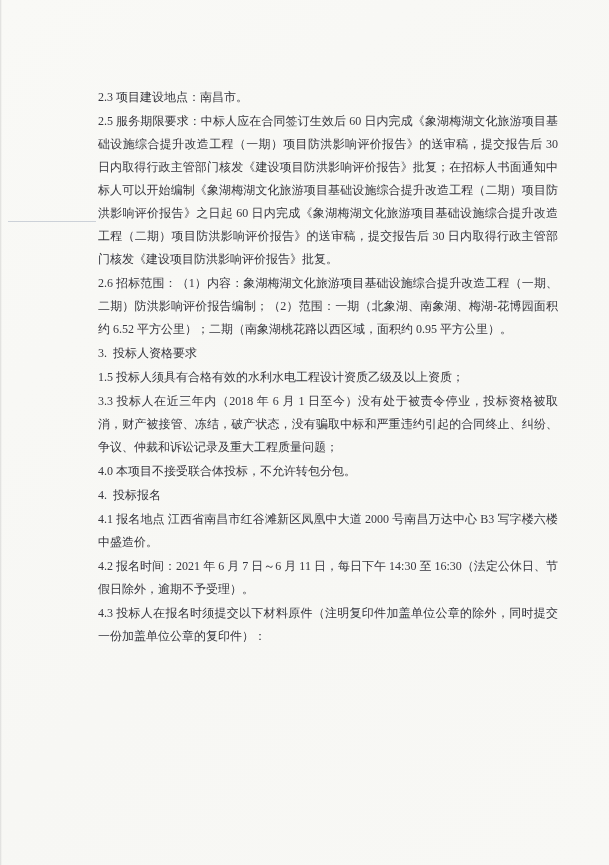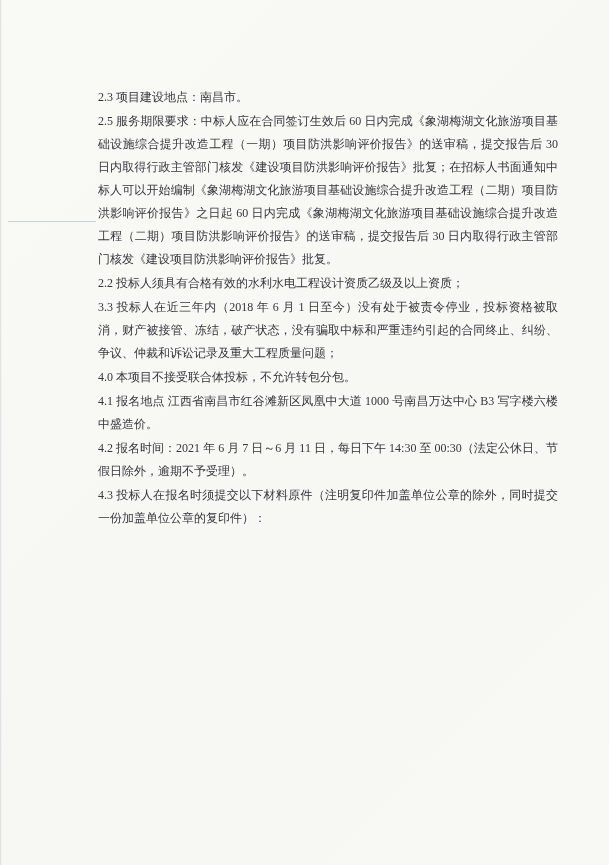--- a/index.html
+++ b/index.html
@@ -56,20 +56,23 @@
 </head>
 <body>
 
 <div class="page">
   <div class="left-edge"></div>
   <div class="artifact-line"></div>
 
   <div class="content">
     <p>2.3 项目建设地点：南昌市。</p>
     <p>2.5 服务期限要求：中标人应在合同签订生效后 60 日内完成《象湖梅湖文化旅游项目基础设施综合提升改造工程（一期）项目防洪影响评价报告》的送审稿，提交报告后 30 日内取得行政主管部门核发《建设项目防洪影响评价报告》批复；在招标人书面通知中标人可以开始编制《象湖梅湖文化旅游项目基础设施综合提升改造工程（二期）项目防洪影响评价报告》之日起 60 日内完成《象湖梅湖文化旅游项目基础设施综合提升改造工程（二期）项目防洪影响评价报告》的送审稿，提交报告后 30 日内取得行政主管部门核发《建设项目防洪影响评价报告》批复。</p>
-    <p>2.2 投标人须具有合格有效的水利水电工程设计资质乙级及以上资质；</p>
+    <p>2.6 招标范围：（1）内容：象湖梅湖文化旅游项目基础设施综合提升改造工程（一期、二期）防洪影响评价报告编制；（2）范围：一期（北象湖、南象湖、梅湖-花博园面积约 6.52 平方公里）；二期（南象湖桃花路以西区域，面积约 0.95 平方公里）。</p>
+    <p>3.&nbsp;&nbsp;投标人资格要求</p>
+    <p>1.5 投标人须具有合格有效的水利水电工程设计资质乙级及以上资质；</p>
     <p>3.3 投标人在近三年内（2018 年 6 月 1 日至今）没有处于被责令停业，投标资格被取消，财产被接管、冻结，破产状态，没有骗取中标和严重违约引起的合同终止、纠纷、争议、仲裁和诉讼记录及重大工程质量问题；</p>
     <p>4.0 本项目不接受联合体投标，不允许转包分包。</p>
-    <p>4.1 报名地点 江西省南昌市红谷滩新区凤凰中大道 1000 号南昌万达中心 B3 写字楼六楼中盛造价。</p>
-    <p>4.2 报名时间：2021 年 6 月 7 日～6 月 11 日，每日下午 14:30 至 00:30（法定公休日、节假日除外，逾期不予受理）。</p>
+    <p>4.&nbsp;&nbsp;投标报名</p>
+    <p>4.1 报名地点 江西省南昌市红谷滩新区凤凰中大道 2000 号南昌万达中心 B3 写字楼六楼中盛造价。</p>
+    <p>4.2 报名时间：2021 年 6 月 7 日～6 月 11 日，每日下午 14:30 至 16:30（法定公休日、节假日除外，逾期不予受理）。</p>
     <p>4.3 投标人在报名时须提交以下材料原件（注明复印件加盖单位公章的除外，同时提交一份加盖单位公章的复印件）：</p>
   </div>
 </div>
 
 </body></html>

